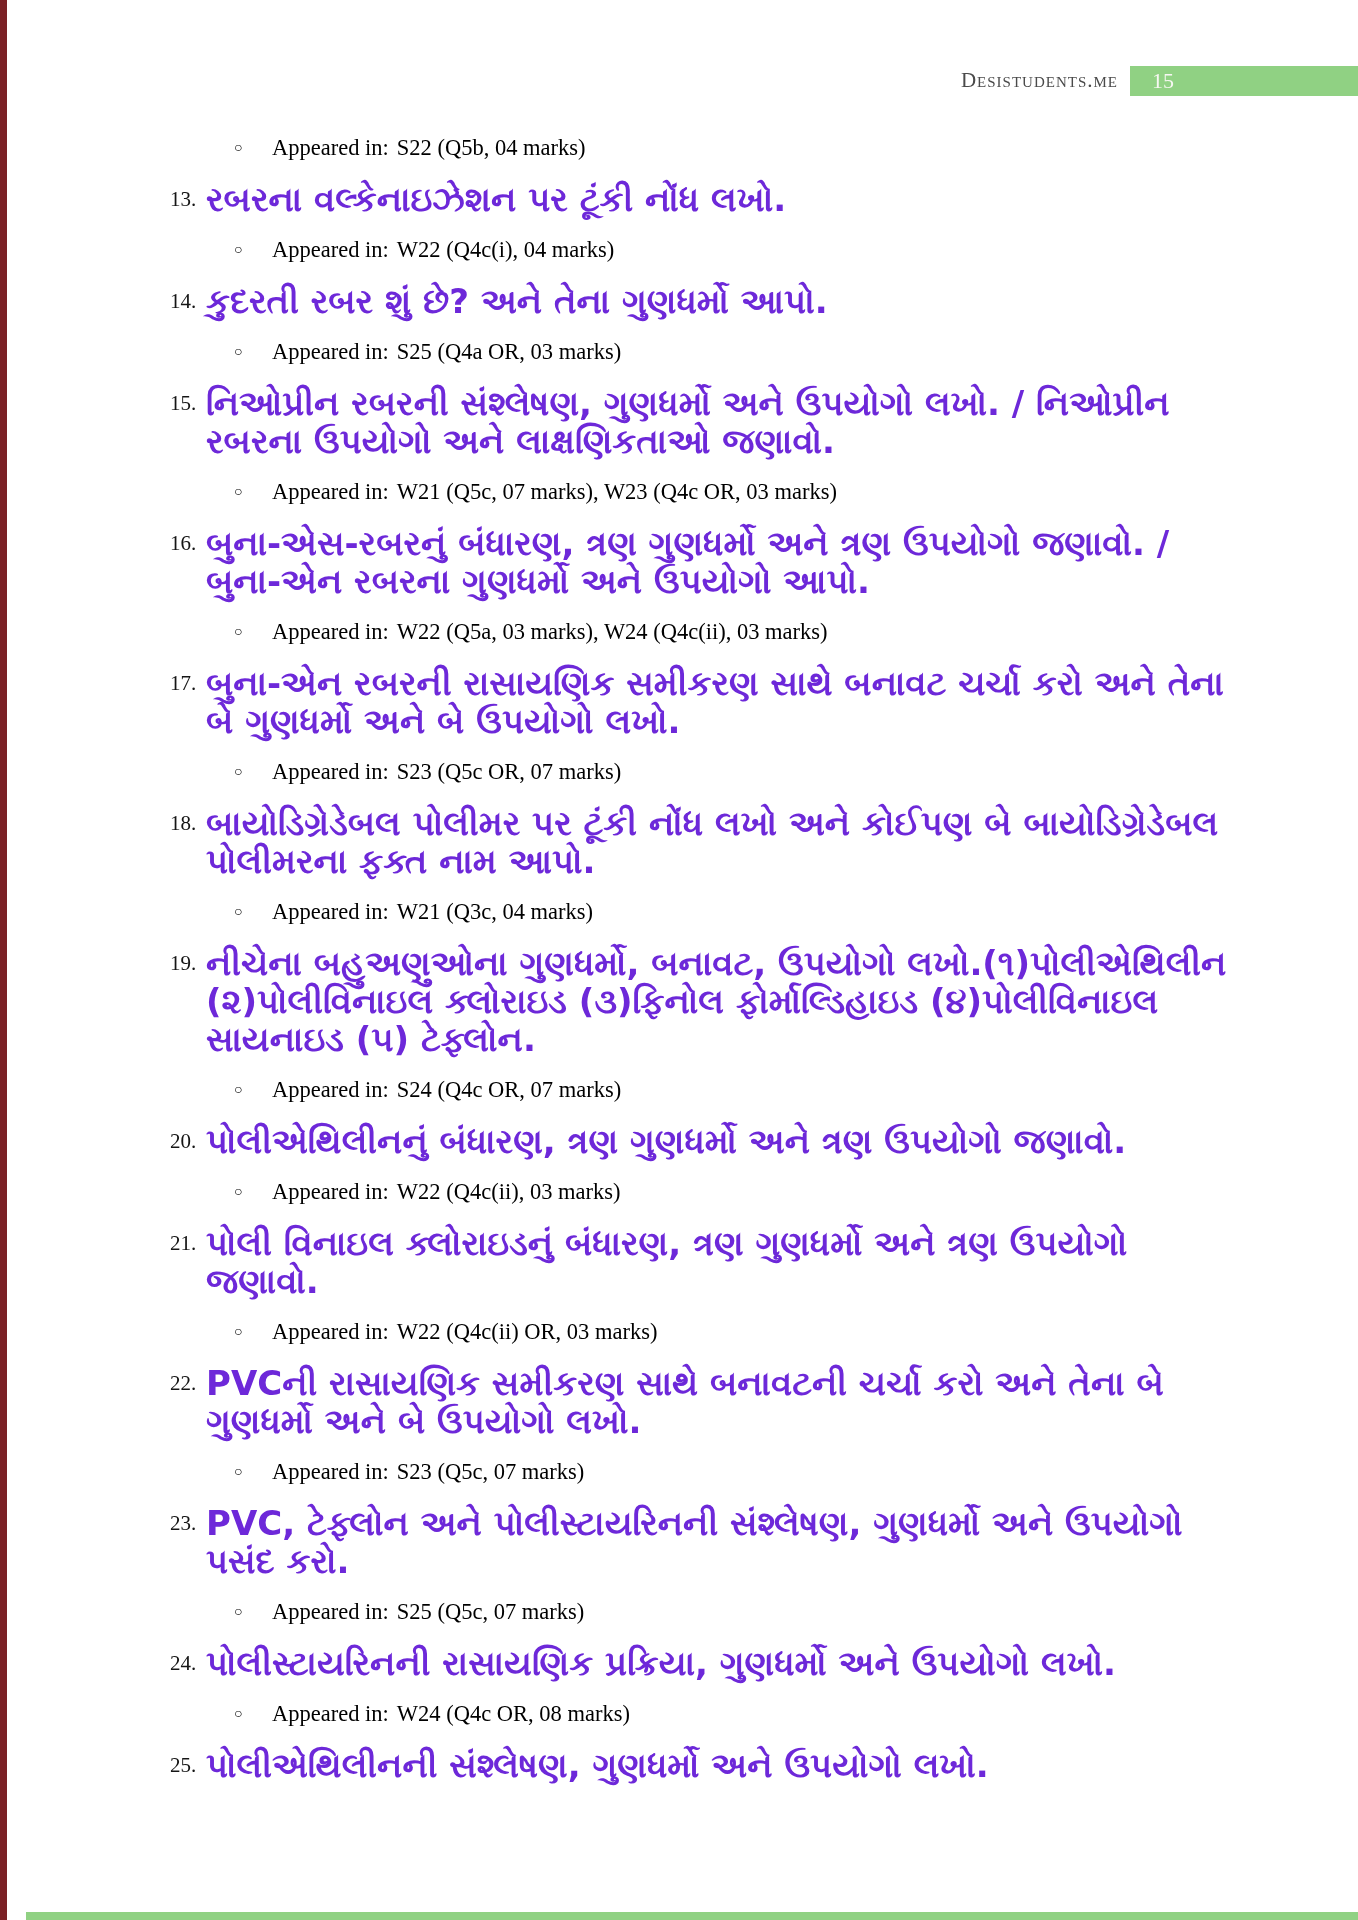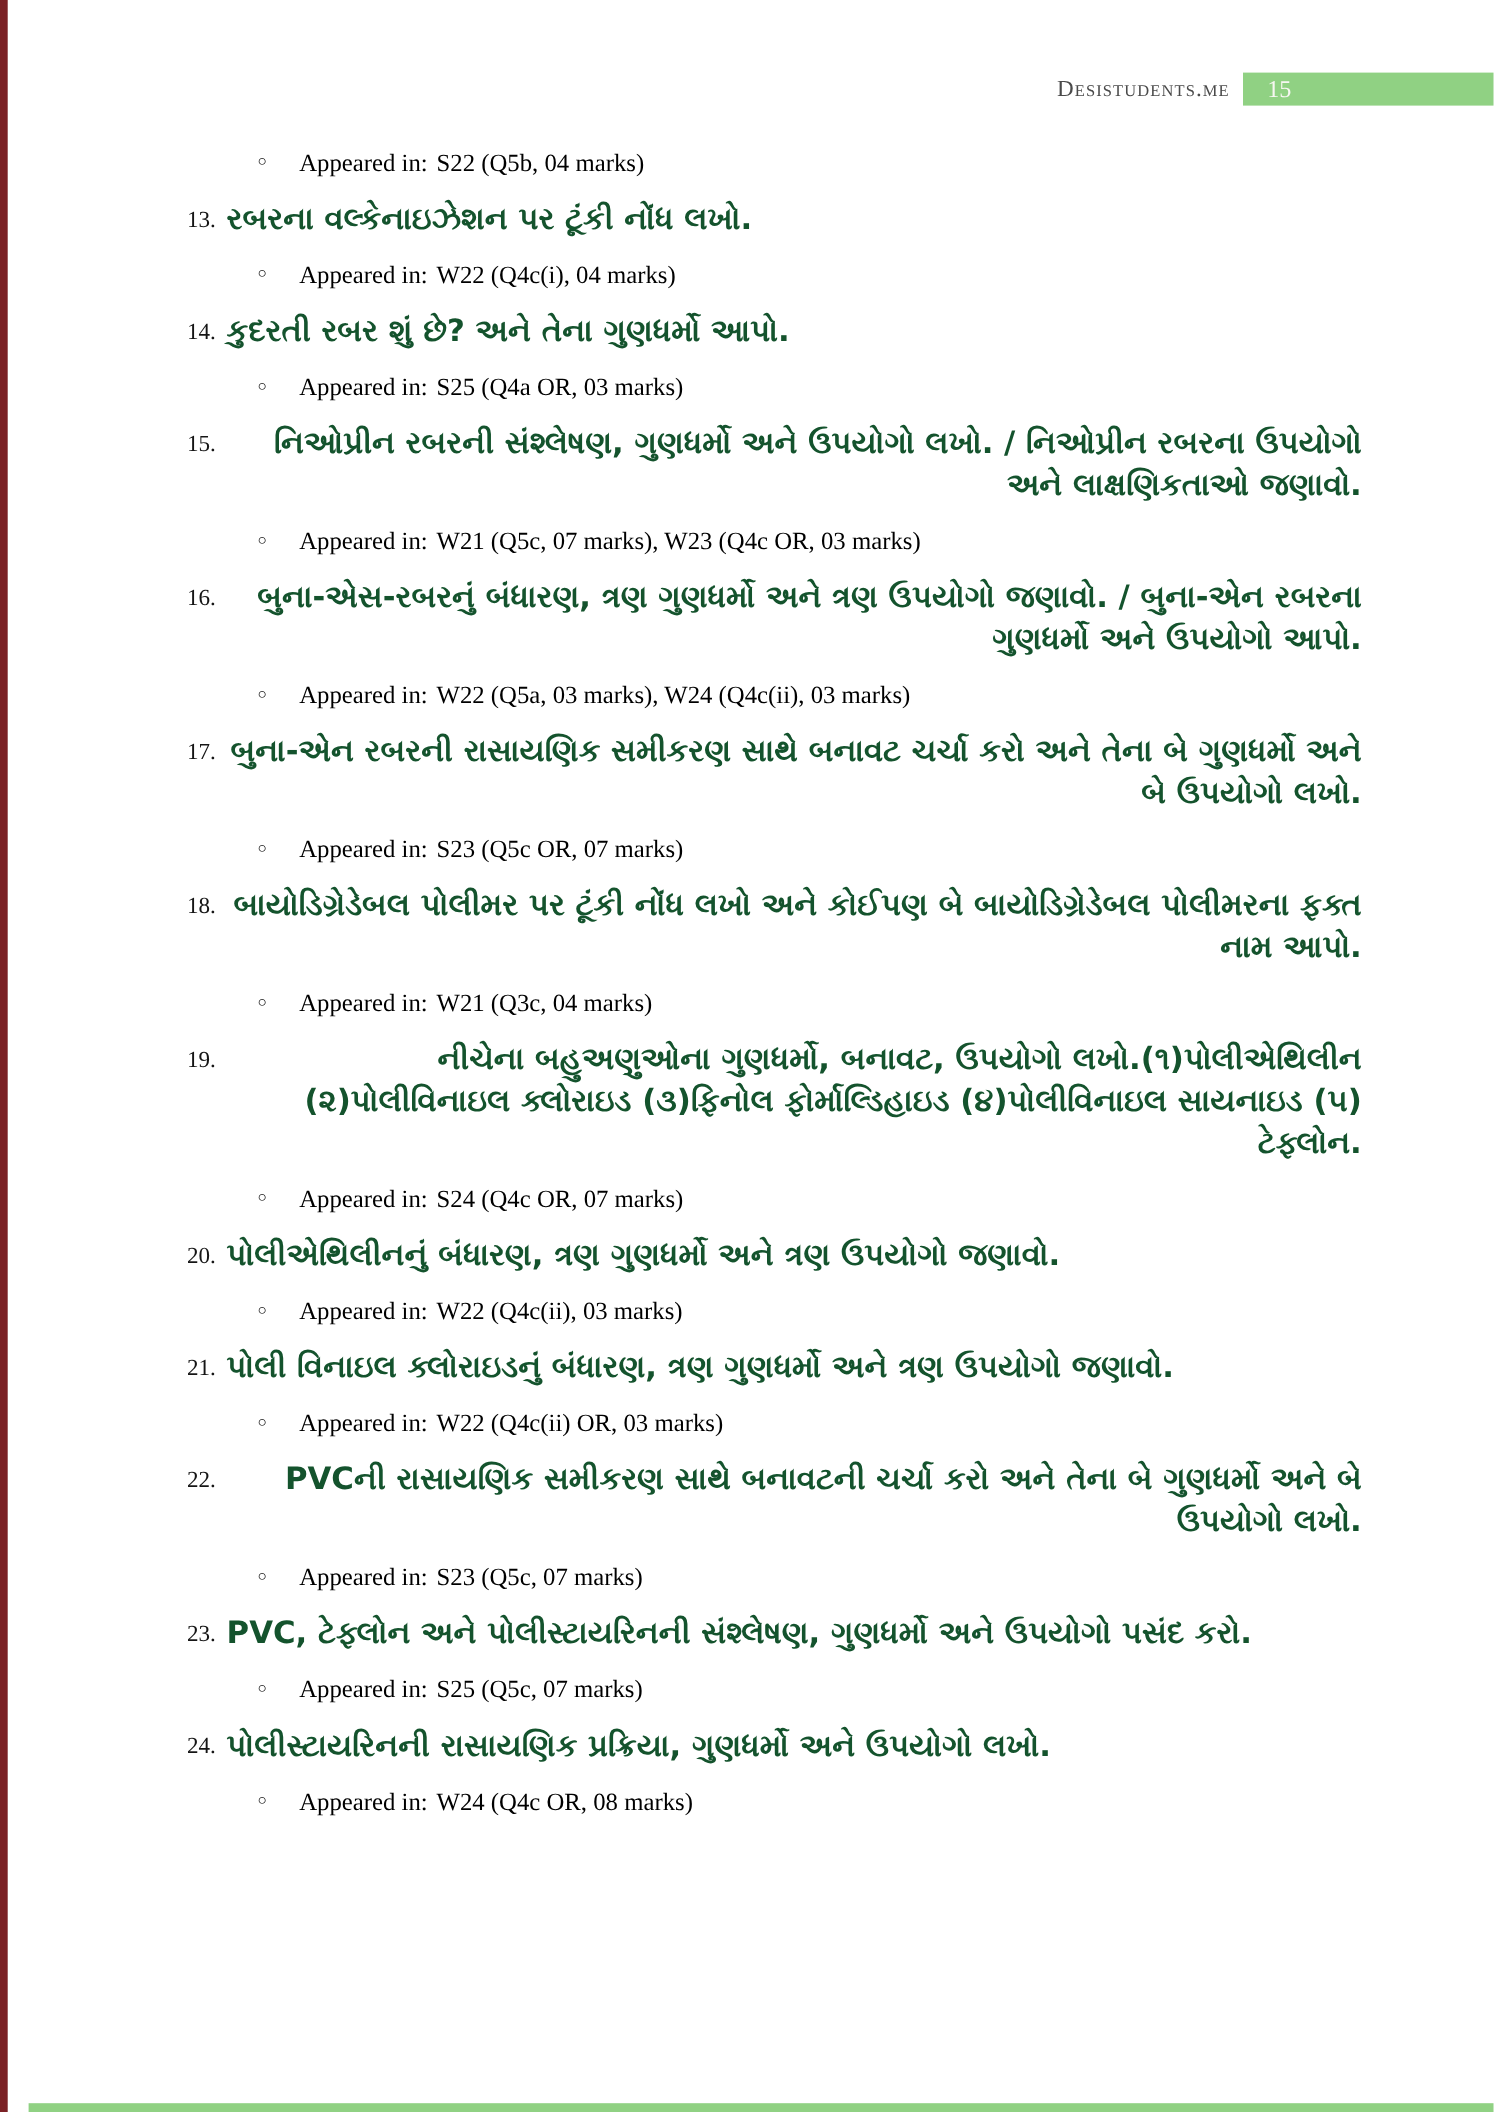--- a/index.html
+++ b/index.html
@@ -48,23 +48,22 @@
   }
   .q-num {
     flex:none; width:36px;
     font-size:21px; line-height:38px;
     color:#151515;
     font-family:"Liberation Serif", serif;
   }
   .q-text {
     font-family:"DejaVu Sans", sans-serif;
     font-weight:bold;
-    font-size:28px; line-height:38px;
-    color:#14532d;
-    text-align:right;
+    font-size:34px; line-height:38px;
+    color:#6d28d9;
   }
   .appeared-row {
     display:flex; align-items:center;
     height:32px;
     margin:16px 0;
     padding-left:64px;
     font-size:22.5px;
     font-family:"Liberation Serif", serif;
   }
   .bullet {
@@ -210,15 +209,19 @@
     <div class="q-item">
       <span class="q-num">24.</span>
       <span class="q-text">પોલીસ્ટાયરિનની રાસાયણિક પ્રક્રિયા, ગુણધર્મો અને ઉપયોગો લખો.</span>
     </div>
     <div class="appeared-row">
       <span class="bullet">○</span>
       <span class="ap-label">Appeared in:</span>
       <span class="ap-value">W24 (Q4c OR, 08 marks)</span>
     </div>
 
+    <div class="q-item">
+      <span class="q-num">25.</span>
+      <span class="q-text">પોલીએથિલીનની સંશ્લેષણ, ગુણધર્મો અને ઉપયોગો લખો.</span>
+    </div>
 
   </div>
 </div>
 
 </body></html>

